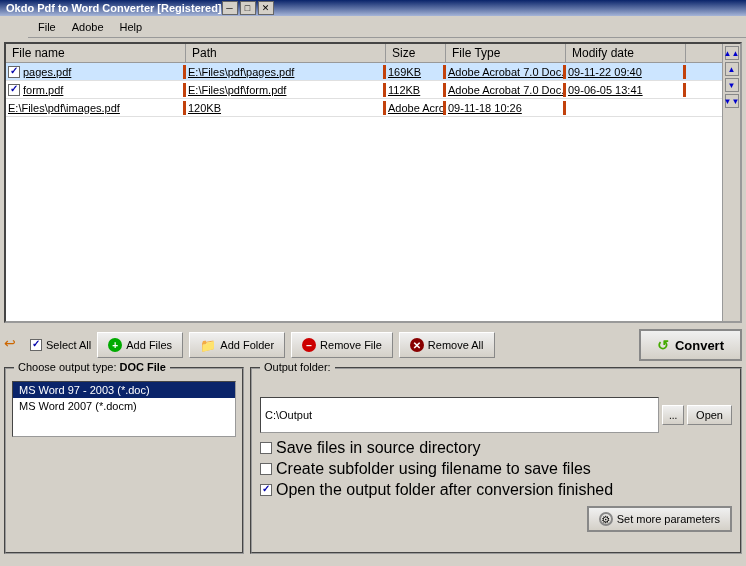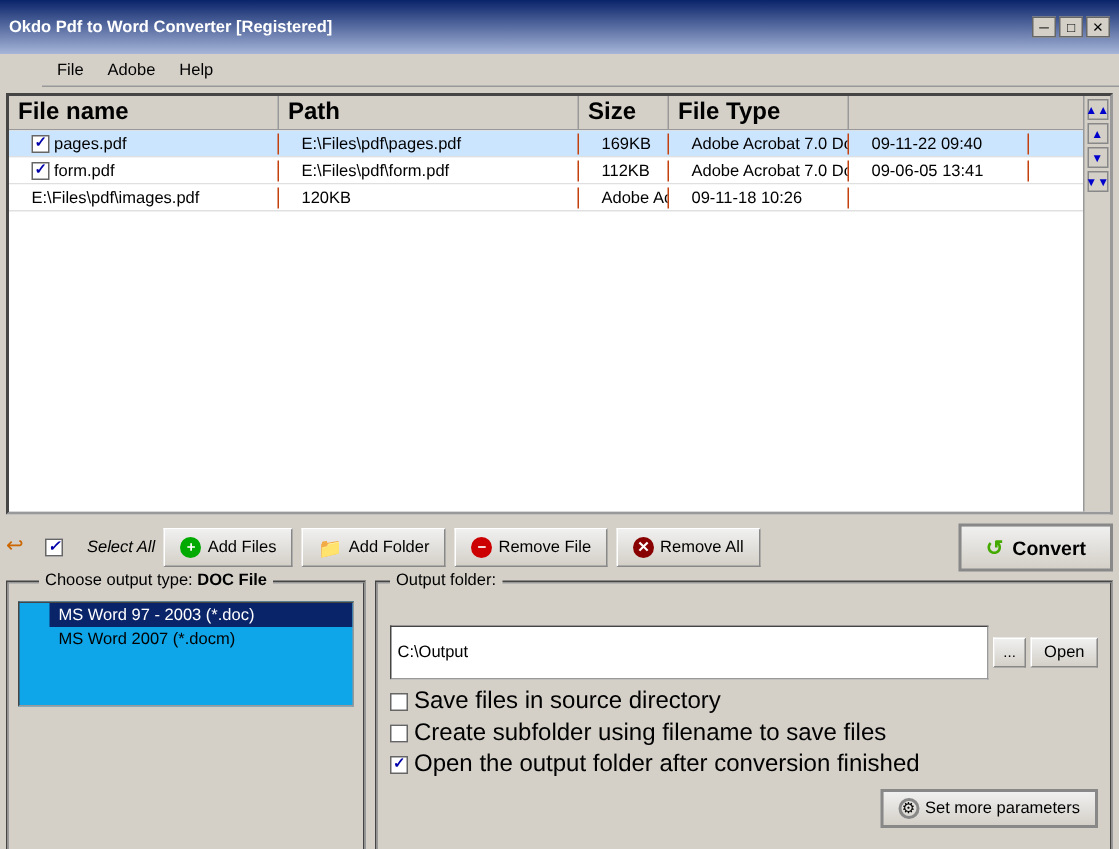--- a/index.html
+++ b/index.html
@@ -11,23 +11,22 @@
       height: 566px;
       overflow: hidden;
     }
 
     
     .title-bar {
       background: linear-gradient(to bottom, #0a246a, #a6b5d8);
       color: white;
       padding: 4px 6px;
       display: flex;
-      justify-content: space-between;
-      align-items: center;
-      height: 36px;
+      align-items: center;
+      height: 16px;
     }
     .title-bar-text {
       font-size: 11px;
       font-weight: bold;
       color: white;
     }
     .title-bar-buttons {
       display: flex;
       gap: 2px;
     }
@@ -91,22 +90,22 @@
     .table-header {
       display: grid;
       grid-template-columns: 180px 200px 60px 120px 120px;
       background: #d4d0c8;
       border-bottom: 1px solid #999;
       padding: 0;
     }
     .th {
       padding: 2px 6px;
       border-right: 1px solid #999;
-      font-weight: bold;
-      font-size: 16px;
+      font-weight: normal;
+      font-size: 12px;
       background: #d4d0c8;
     }
 
     .table-body {
       flex: 1;
       background: white;
       overflow: hidden;
     }
 
     .table-row {
@@ -114,25 +113,26 @@
       grid-template-columns: 180px 200px 60px 120px 120px;
       border-bottom: 1px solid #e0e0e0;
       height: 18px;
       align-items: center;
     }
     .table-row:nth-child(1) { background: #cce5ff; }
     .table-row:nth-child(2) { background: white; }
     .table-row:nth-child(3) { background: white; }
 
     .td {
-      padding: 1px 15px;
+      padding: 1px 2px;
       font-size: 11px;
       white-space: nowrap;
       overflow: hidden;
-      border-right: 1px solid #c2410c;
+      border-right: 3px solid #c2410c;
+      text-decoration: underline;
     }
     .td-name {
       display: flex;
       align-items: center;
       gap: 3px;
     }
     .checkbox-cell {
       display: inline-block;
       width: 12px;
       height: 12px;
@@ -187,22 +187,21 @@
       width: 20px;
       height: 20px;
       cursor: pointer;
       font-size: 14px;
       color: #cc6600;
     }
 
     .select-all-container {
       display: flex;
       align-items: flex-start;
-      gap: 16px;
-      font-style: italic;
+      gap: 4px;
     }
 
     
     .btn {
       display: flex;
       align-items: center;
       gap: 4px;
       padding: 3px 10px;
       background: linear-gradient(to bottom, #f0f0f0, #d4d0c8);
       border: 1px solid #888;
@@ -255,30 +254,28 @@
       width: 240px;
       position: relative;
     }
     .panel-label {
       position: absolute;
       top: -8px;
       left: 8px;
       background: #d4d0c8;
       padding: 0 4px;
       font-size: 11px;
-      margin-left: 12px;
     }
 
     .output-list {
-      background: #0ea5e9;
+      background: #ffffff;
       border: 1px inset #999;
-      height: 70px;
+      height: 56px;
       overflow: hidden;
       margin-top: 6px;
-      padding-left: 20px;
     }
     .output-list-item {
       padding: 2px 6px;
       font-size: 11px;
       cursor: pointer;
     }
     .output-list-item.selected {
       background: #0a246a;
       color: white;
     }
@@ -408,20 +405,21 @@
 
 <div class="main-content">
 
   <div class="file-list-container">
     <div class="file-table">
       <div class="table-header">
         <div class="th">File name</div>
         <div class="th">Path</div>
         <div class="th">Size</div>
         <div class="th">File Type</div>
+        <div class="th">Modify date</div>
       </div>
       <div class="table-body">
         <div class="table-row">
           <div class="td td-name">
             <span class="checkbox-cell checked"></span>
             <span>pages.pdf</span>
           </div>
           <div class="td">E:\Files\pdf\pages.pdf</div>
           <div class="td">169KB</div>
           <div class="td">Adobe Acrobat 7.0 Doc...</div>

